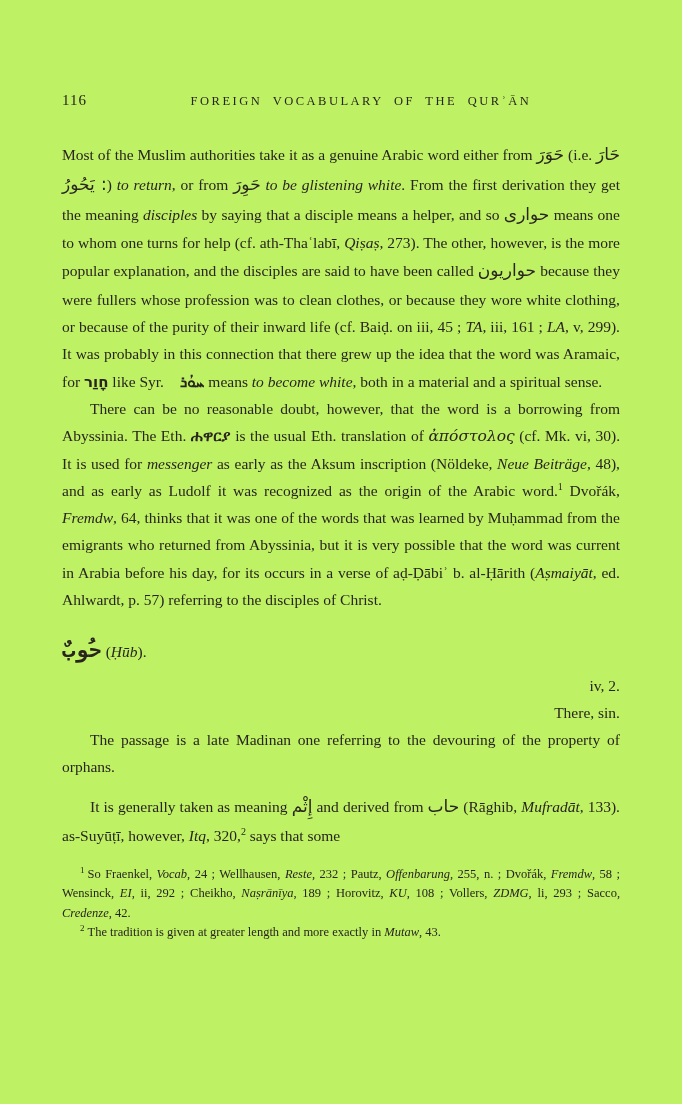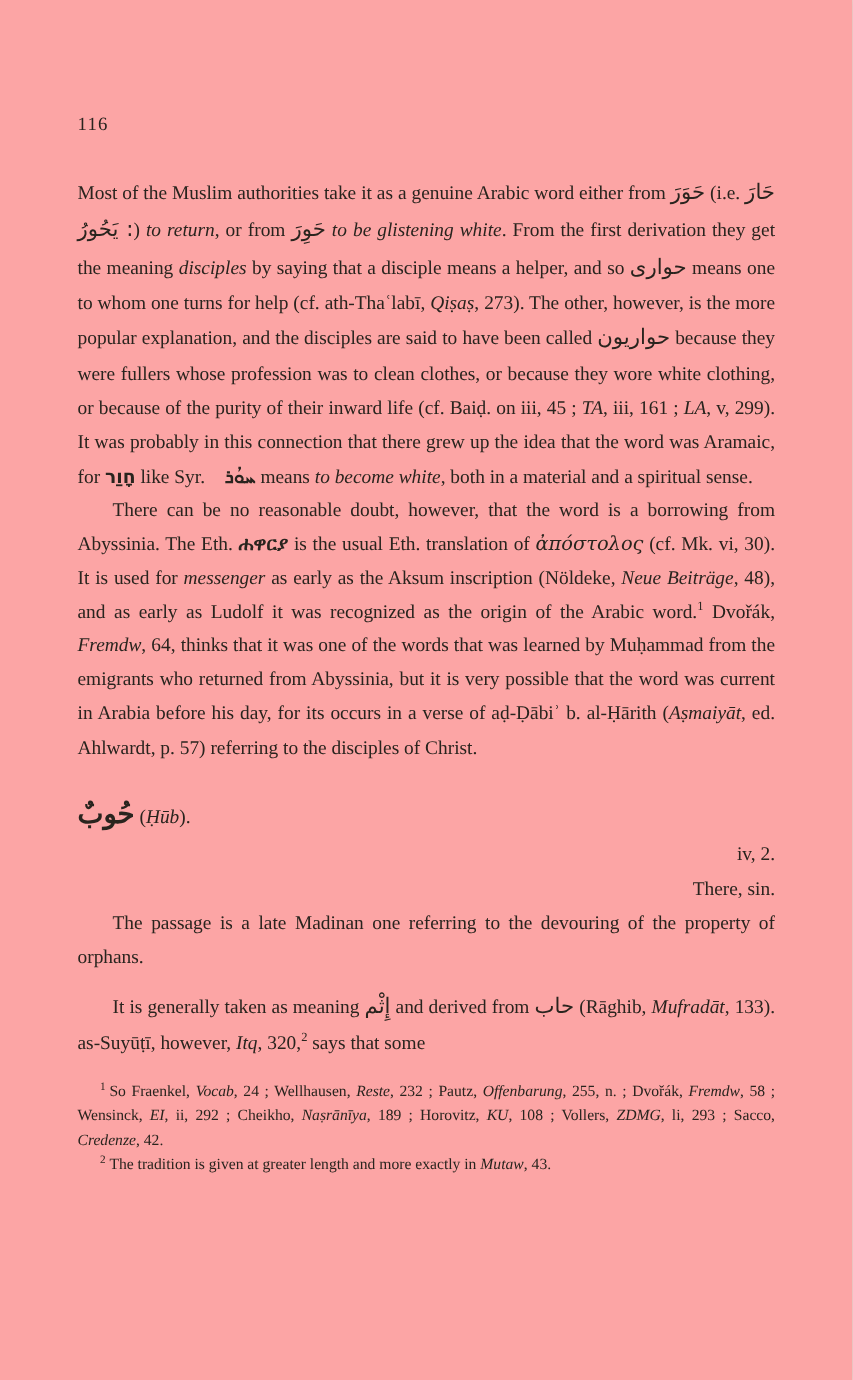--- a/index.html
+++ b/index.html
@@ -1,20 +1,20 @@
 <!DOCTYPE html>
 <html><head>
 <meta charset="utf-8">
 <style>
   html,body { margin:0; padding:0; background:#e9e7e2; }
   .page {
     position:relative;
     width:682px; height:1104px;
     margin:0 auto;
-    background:#fca5a5;
+    background:#bef264;
     color:#29241e;
     font-family:"Liberation Serif","DejaVu Serif",serif;
     box-sizing:border-box;
     padding:92px 62px 0 62px;
     overflow:hidden;
     box-shadow:0 0 6px rgba(0,0,0,.15);
   }
   .page-header { position:relative; height:20px; margin-bottom:28px; }
   .page-number { position:absolute; left:0; top:0; font-size:15px; letter-spacing:1px; }
   .running-title {
@@ -28,39 +28,40 @@
     font-size:15.5px; line-height:1.75;
     text-align:justify; margin:0;
   }
   .para.indent { text-indent:28px; }
   .para.gap-top { margin-top:12px; }
   .line { font-size:15.5px; line-height:1.75; margin:0; text-indent:28px;text-align:right; }
   .entry-head { margin:24px 0 4px 0; font-size:15.5px; line-height:1.4; }
   .run-it  { font-style:italic; }
   .run-grk { font-style:italic; font-family:"DejaVu Serif",serif; }
   .run-ar  { font-family:"DejaVu Sans",sans-serif; font-size:17px; }
-  .run-arL { font-family:Liberation Serif, serif; font-size:22px; font-weight:bold; }
+  .run-arL { font-family:Liberation Mono, monospace; font-size:22px; font-weight:bold; }
   .run-he  { font-family:"DejaVu Sans",sans-serif; font-size:15px; font-weight:bold; }
   .run-syr { font-family:"DejaVu Sans",sans-serif; font-size:15px; font-weight:bold;margin-left:12px; }
   .run-eth { font-family:"DejaVu Sans",sans-serif; font-size:15px; font-weight:bold; }
   .run-sup { vertical-align:super; font-size:10px; line-height:0; }
   .footnotes {
     margin-top:16px;
     font-size:12.5px; line-height:1.55;
     text-align:justify;
   }
   .footnote { margin:0; text-indent:18px; }
   .fn-marker { vertical-align:super; font-size:9px; line-height:0; margin-right:3px; }
 </style>
 </head>
 <body>
 
 <div class="page">
   <div class="page-header">
     <span class="page-number">116</span>
+    <span class="running-title">FOREIGN VOCABULARY OF THE QURʾĀN</span>
   </div>
   <div class="body-text">
       <p class="para"><span>Most of the Muslim authorities take it as a genuine Arabic word either from </span><span class="run-ar" dir="rtl">حَوَرَ</span><span> (i.e. </span><span class="run-ar" dir="rtl">حَارَ : يَحُورُ</span><span>) </span><span class="run-it">to return</span><span>, or from </span><span class="run-ar" dir="rtl">حَوِرَ</span><span> </span><span class="run-it">to be glistening white</span><span>. From the first derivation they get the meaning </span><span class="run-it">disciples</span><span> by saying that a disciple means a helper, and so </span><span class="run-ar" dir="rtl">حوارى</span><span> means one to whom one turns for help (cf. ath-Thaʿlabī, </span><span class="run-it">Qiṣaṣ</span><span>, 273). The other, however, is the more popular explanation, and the disciples are said to have been called </span><span class="run-ar" dir="rtl">حواريون</span><span> because they were fullers whose profession was to clean clothes, or because they wore white clothing, or because of the purity of their inward life (cf. Baiḍ. on iii, 45 ; </span><span class="run-it">TA</span><span>, iii, 161 ; </span><span class="run-it">LA</span><span>, v, 299). It was probably in this connection that there grew up the idea that the word was Aramaic, for </span><span class="run-he" dir="rtl">חָוַר</span><span> like Syr. </span><span class="run-syr" dir="rtl">ܚܘܳܪ</span><span> means </span><span class="run-it">to become white</span><span>, both in a material and a spiritual sense.</span></p>
       <p class="para indent"><span>There can be no reasonable doubt, however, that the word is a borrowing from Abyssinia. The Eth. </span><span class="run-eth">ሐዋርያ</span><span> is the usual Eth. translation of </span><span class="run-grk">ἀπόστολος</span><span> (cf. Mk. vi, 30). It is used for </span><span class="run-it">messenger</span><span> as early as the Aksum inscription (Nöldeke, </span><span class="run-it">Neue Beiträge</span><span>, 48), and as early as Ludolf it was recognized as the origin of the Arabic word.</span><span class="run-sup">1</span><span> Dvořák, </span><span class="run-it">Fremdw</span><span>, 64, thinks that it was one of the words that was learned by Muḥammad from the emigrants who returned from Abyssinia, but it is very possible that the word was current in Arabia before his day, for its occurs in a verse of aḍ-Ḍābiʾ b. al-Ḥārith (</span><span class="run-it">Aṣmaiyāt</span><span>, ed. Ahlwardt, p. 57) referring to the disciples of Christ.</span></p>
       <p class="entry-head"><span class="run-arL" dir="rtl">حُوبٌ</span><span>  (</span><span class="run-it">Ḥūb</span><span>).</span></p>
       <p class="line"><span>iv, 2.</span></p>
       <p class="line"><span>There, sin.</span></p>
       <p class="para indent"><span>The passage is a late Madinan one referring to the devouring of the property of orphans.</span></p>
       <p class="para indent gap-top"><span>It is generally taken as meaning </span><span class="run-ar" dir="rtl">إِثْم</span><span> and derived from </span><span class="run-ar" dir="rtl">حاب</span><span> (Rāghib, </span><span class="run-it">Mufradāt</span><span>, 133). as-Suyūṭī, however, </span><span class="run-it">Itq</span><span>, 320,</span><span class="run-sup">2</span><span> says that some</span></p>
     </div>

